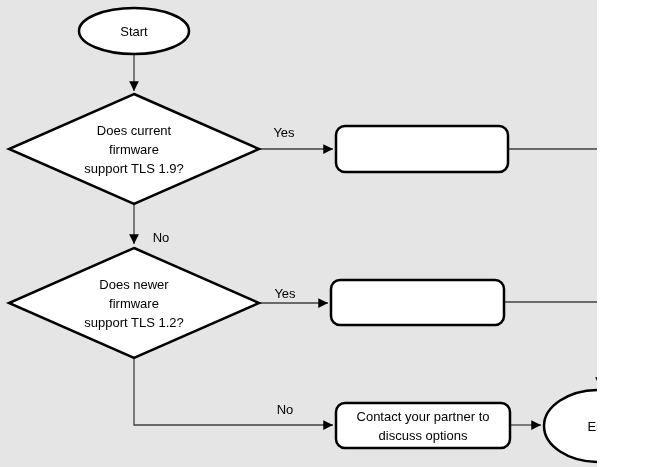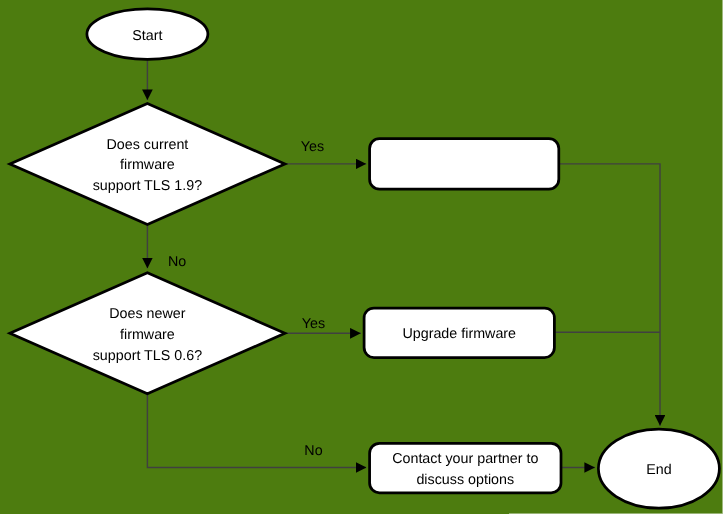--- a/index.html
+++ b/index.html
@@ -2,23 +2,23 @@
 <html><head>
 <meta charset="utf-8">
 <style>
   html, body {
     margin: 0;
     padding: 0;
     background: #ffffff;
   }
   .canvas {
     position: relative;
-    width: 657px;
+    width: 597px;
     height: 467px;
-    background: #4d7c0f;
+    background: #e5e5e5;
     overflow: hidden;
     font-family: "Liberation Sans", sans-serif;
   }
   .canvas svg {
     position: absolute;
     left: 0;
     top: 0;
   }
   .node-label, .edge-label {
     position: absolute;
@@ -72,23 +72,22 @@
 
   <div class="node-label" style="left:79px; top:9px; width:110px; height:44px;">Start</div>
 
   <div class="node-label" style="left:54px; top:97px; width:160px; height:104px;">Does current
 firmware
 support TLS 1.9?</div>
 
 
   <div class="node-label" style="left:54px; top:251px; width:160px; height:104px;">Does newer
 firmware
-support TLS 0.6?</div>
+support TLS 1.2?</div>
 
-  <div class="node-label" style="left:331px; top:280px; width:173px; height:45px;">Upgrade firmware</div>
 
   <div class="node-label" style="left:544px; top:390px; width:110px; height:72px;">End</div>
 
   <div class="node-label" style="left:336px; top:403px; width:174px; height:45px;">Contact your partner to
 discuss options</div>
 
   <div class="edge-label" style="left:262px; top:124px; width:44px; height:18px;">Yes</div>
 
   <div class="edge-label" style="left:139px; top:229px; width:44px; height:18px;">No</div>
 

